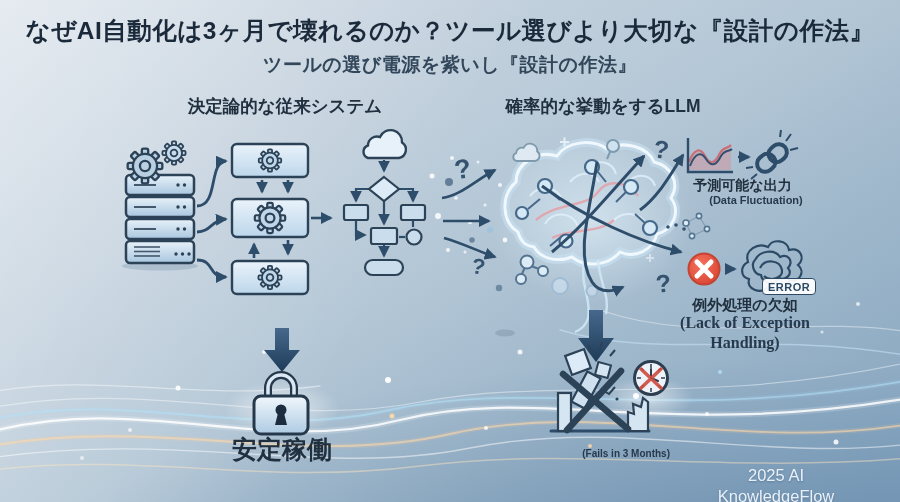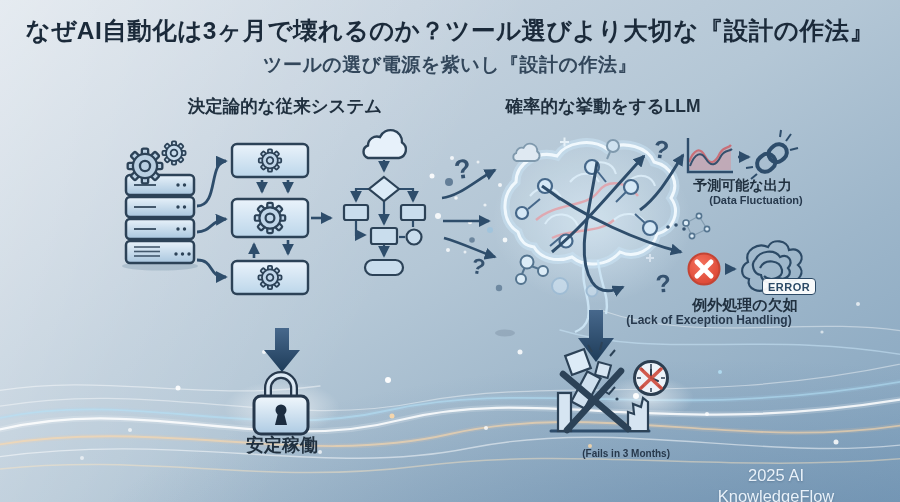--- a/index.html
+++ b/index.html
@@ -17,25 +17,25 @@
     background:radial-gradient(120% 75% at 80% 118%,rgba(62,104,146,.42),rgba(62,104,146,0) 62%);
   }
   #scene{position:absolute;left:0;top:0;z-index:2;}
   .lbl{position:absolute;z-index:3;text-align:center;color:#20303f;font-weight:700;line-height:1.25;}
   .title{left:0;top:16px;width:900px;font-size:24.5px;font-weight:800;color:#1b2a3a;letter-spacing:.5px;}
   .subtitle{left:0;top:53px;width:900px;font-size:19px;font-weight:600;color:#33475b;letter-spacing:.5px;}
   .h-left{left:150px;top:96px;width:270px;font-size:17.5px;}
   .h-right{left:468px;top:96px;width:270px;font-size:17.5px;}
   .input-label{left:116px;top:276px;width:112px;font-size:16px;}
   .output-label{left:328px;top:284px;width:118px;font-size:14.5px;}
-  .stable-label{left:226px;top:434px;width:112px;font-size:18px;}
+  .stable-label{left:226px;top:434px;width:112px;font-size:25px;}
   .fluct-label{left:680px;top:177px;width:125px;font-size:14px;}
   .fluct-sub{left:680px;top:194px;width:152px;font-size:11px;font-weight:600;color:#27394d;}
   .exc-label{left:678px;top:296px;width:134px;font-size:15px;}
-  .exc-sub{left:616px;top:313px;width:186px;font-size:12px;font-weight:600;color:#27394d;}
+  .exc-sub{left:652px;top:313px;width:186px;font-size:16px;font-weight:600;color:#27394d;font-family:Liberation Serif, serif;}
   .fail-label{left:534px;top:432px;width:132px;font-size:17.5px;}
   .fail-sub{left:530px;top:448px;width:140px;font-size:10px;font-weight:600;color:#27394d;text-align:right;}
   .error-badge{
     position:absolute;z-index:4;left:762px;top:278px;
     background:rgba(255,255,255,.93);border:1.5px solid #2c4a66;border-radius:4px;
     color:#2c4a66;font-size:11px;font-weight:800;letter-spacing:.5px;padding:1.5px 5px;line-height:1.1;
   }
   .footer{left:696px;top:465px;width:160px;font-size:16.5px;font-weight:500;color:#e8f1f9;text-shadow:0 1px 2px rgba(40,70,100,.35);}
 </style>
 </head>

